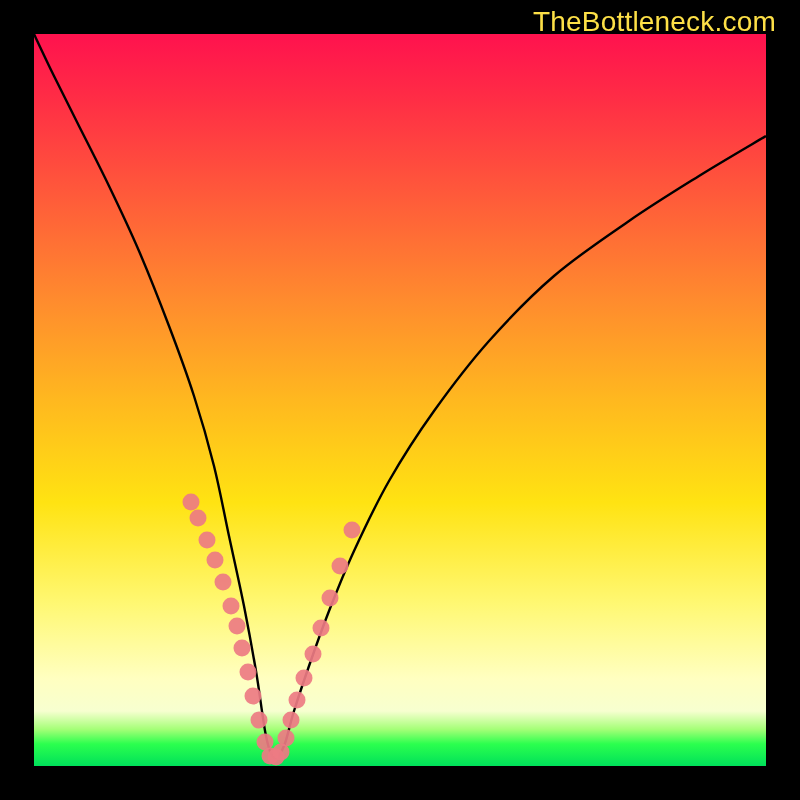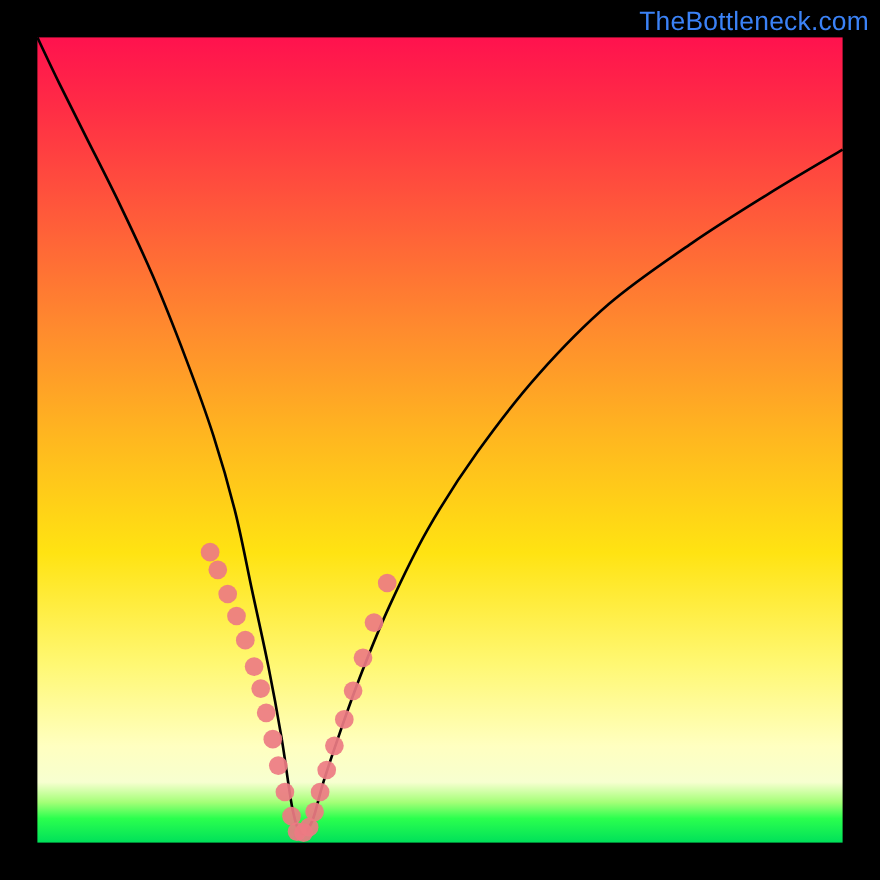--- a/index.html
+++ b/index.html
@@ -47,23 +47,23 @@
   svg.curve {
     position: absolute;
     inset: 0;
     width: 100%;
     height: 100%;
     overflow: visible;
   }
   .watermark {
     position: absolute;
     top: 6px;
-    right: 10px;
-    color: #3b82f6;
-    font-size: 24px;
+    right: 24px;
+    color: #fde047;
+    font-size: 28px;
     font-weight: 500;
     letter-spacing: 0.2px;
   }
 </style>
 </head>
 <body>
 
 <div class="frame">
 
   <div class="plot">

